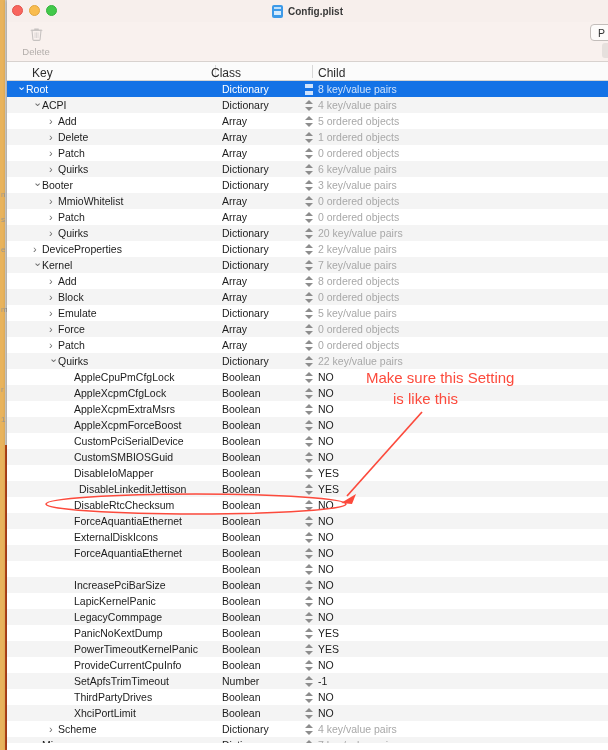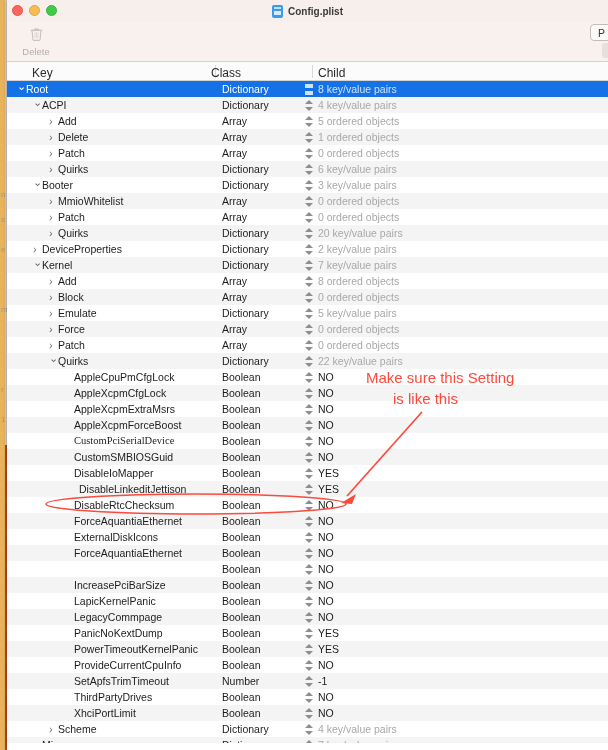--- a/index.html
+++ b/index.html
@@ -386,21 +386,21 @@
         <div class="row even">
           <div class="key-cell" style="left: 58px;"><span class="disc"></span><span>AppleXcpmForceBoost</span></div>
           <div class="class-cell">Boolean</div>
           <div class="stepper">
             <i class="up"></i>
             <i class="dn"></i>
           </div>
           <div class="value-cell">NO</div>
         </div>
         <div class="row odd">
-          <div class="key-cell" style="left: 58px; font-family: Liberation Serif, serif;"><span class="disc"></span><span>CustomPciSerialDevice</span></div>
+          <div class="key-cell" style="left: 58px;"><span class="disc"></span><span>CustomPciSerialDevice</span></div>
           <div class="class-cell">Boolean</div>
           <div class="stepper">
             <i class="up"></i>
             <i class="dn"></i>
           </div>
           <div class="value-cell">NO</div>
         </div>
         <div class="row even">
           <div class="key-cell" style="left: 58px;"><span class="disc"></span><span>CustomSMBIOSGuid</span></div>
           <div class="class-cell">Boolean</div>

